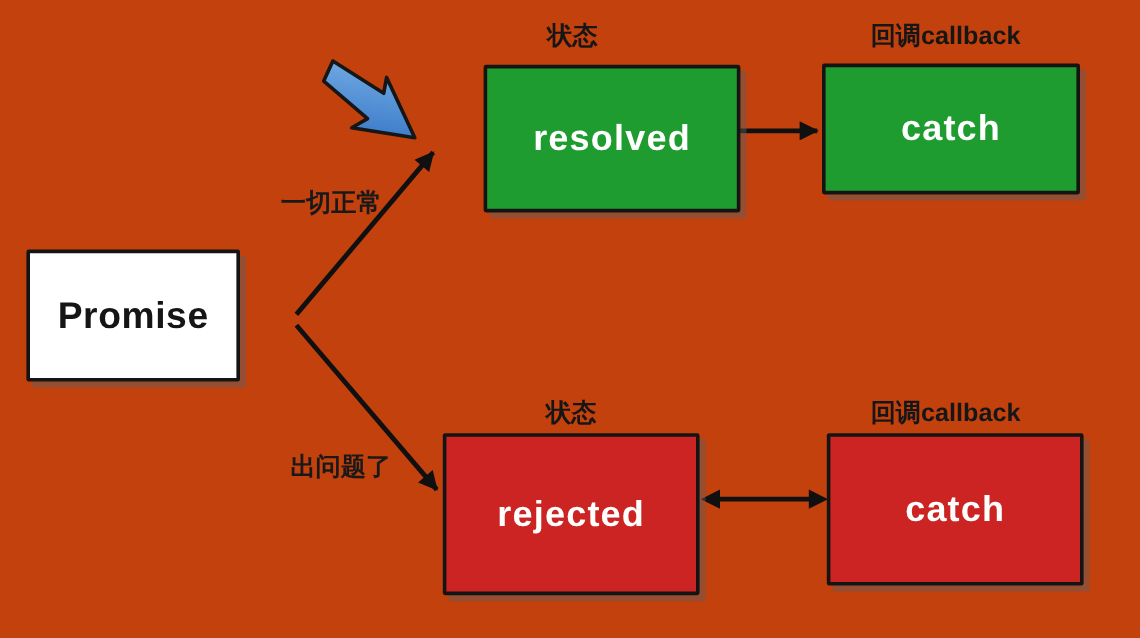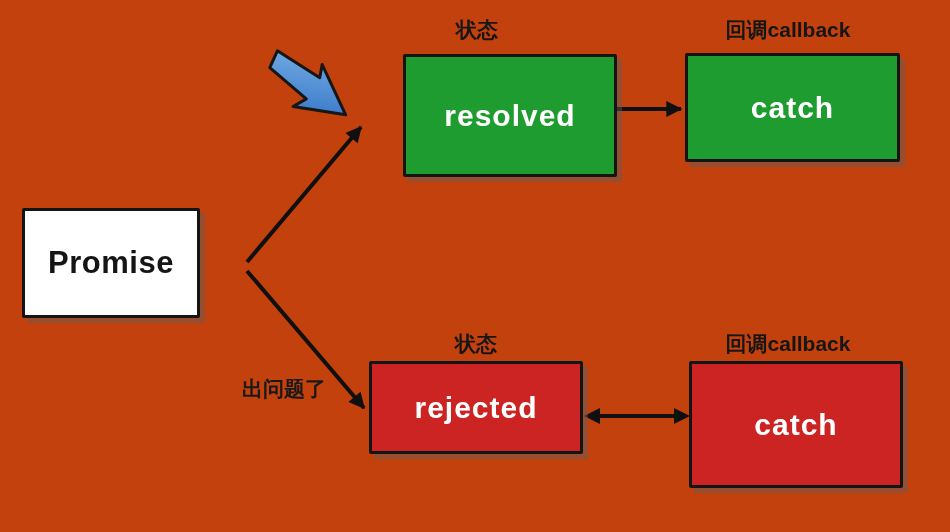--- a/index.html
+++ b/index.html
@@ -106,24 +106,25 @@
   </div>
 
   <div class="node state-success" style="left:368px; top:54px; width:214px; height:123px;margin-left:35px;">
     <span>resolved</span>
   </div>
 
   <div class="node cb-success" style="left:685px; top:53px; width:215px; height:109px;">
     <span>catch</span>
   </div>
 
-  <div class="node state-failure" style="left:369px; top:361px; width:214px; height:93px;">
+  <div class="node state-failure" style="left:369px; top:361px; width:214px; height:135px;">
     <span>rejected</span>
   </div>
 
   <div class="node cb-failure" style="left:689px; top:361px; width:214px; height:127px;">
     <span>catch</span>
   </div>
 
+  <div class="edge-label" style="left:234px; top:155px;">一切正常</div>
   <div class="edge-label" style="left:242px; top:375px;">出问题了</div>
 
 
 </div>
 
 </body></html>

